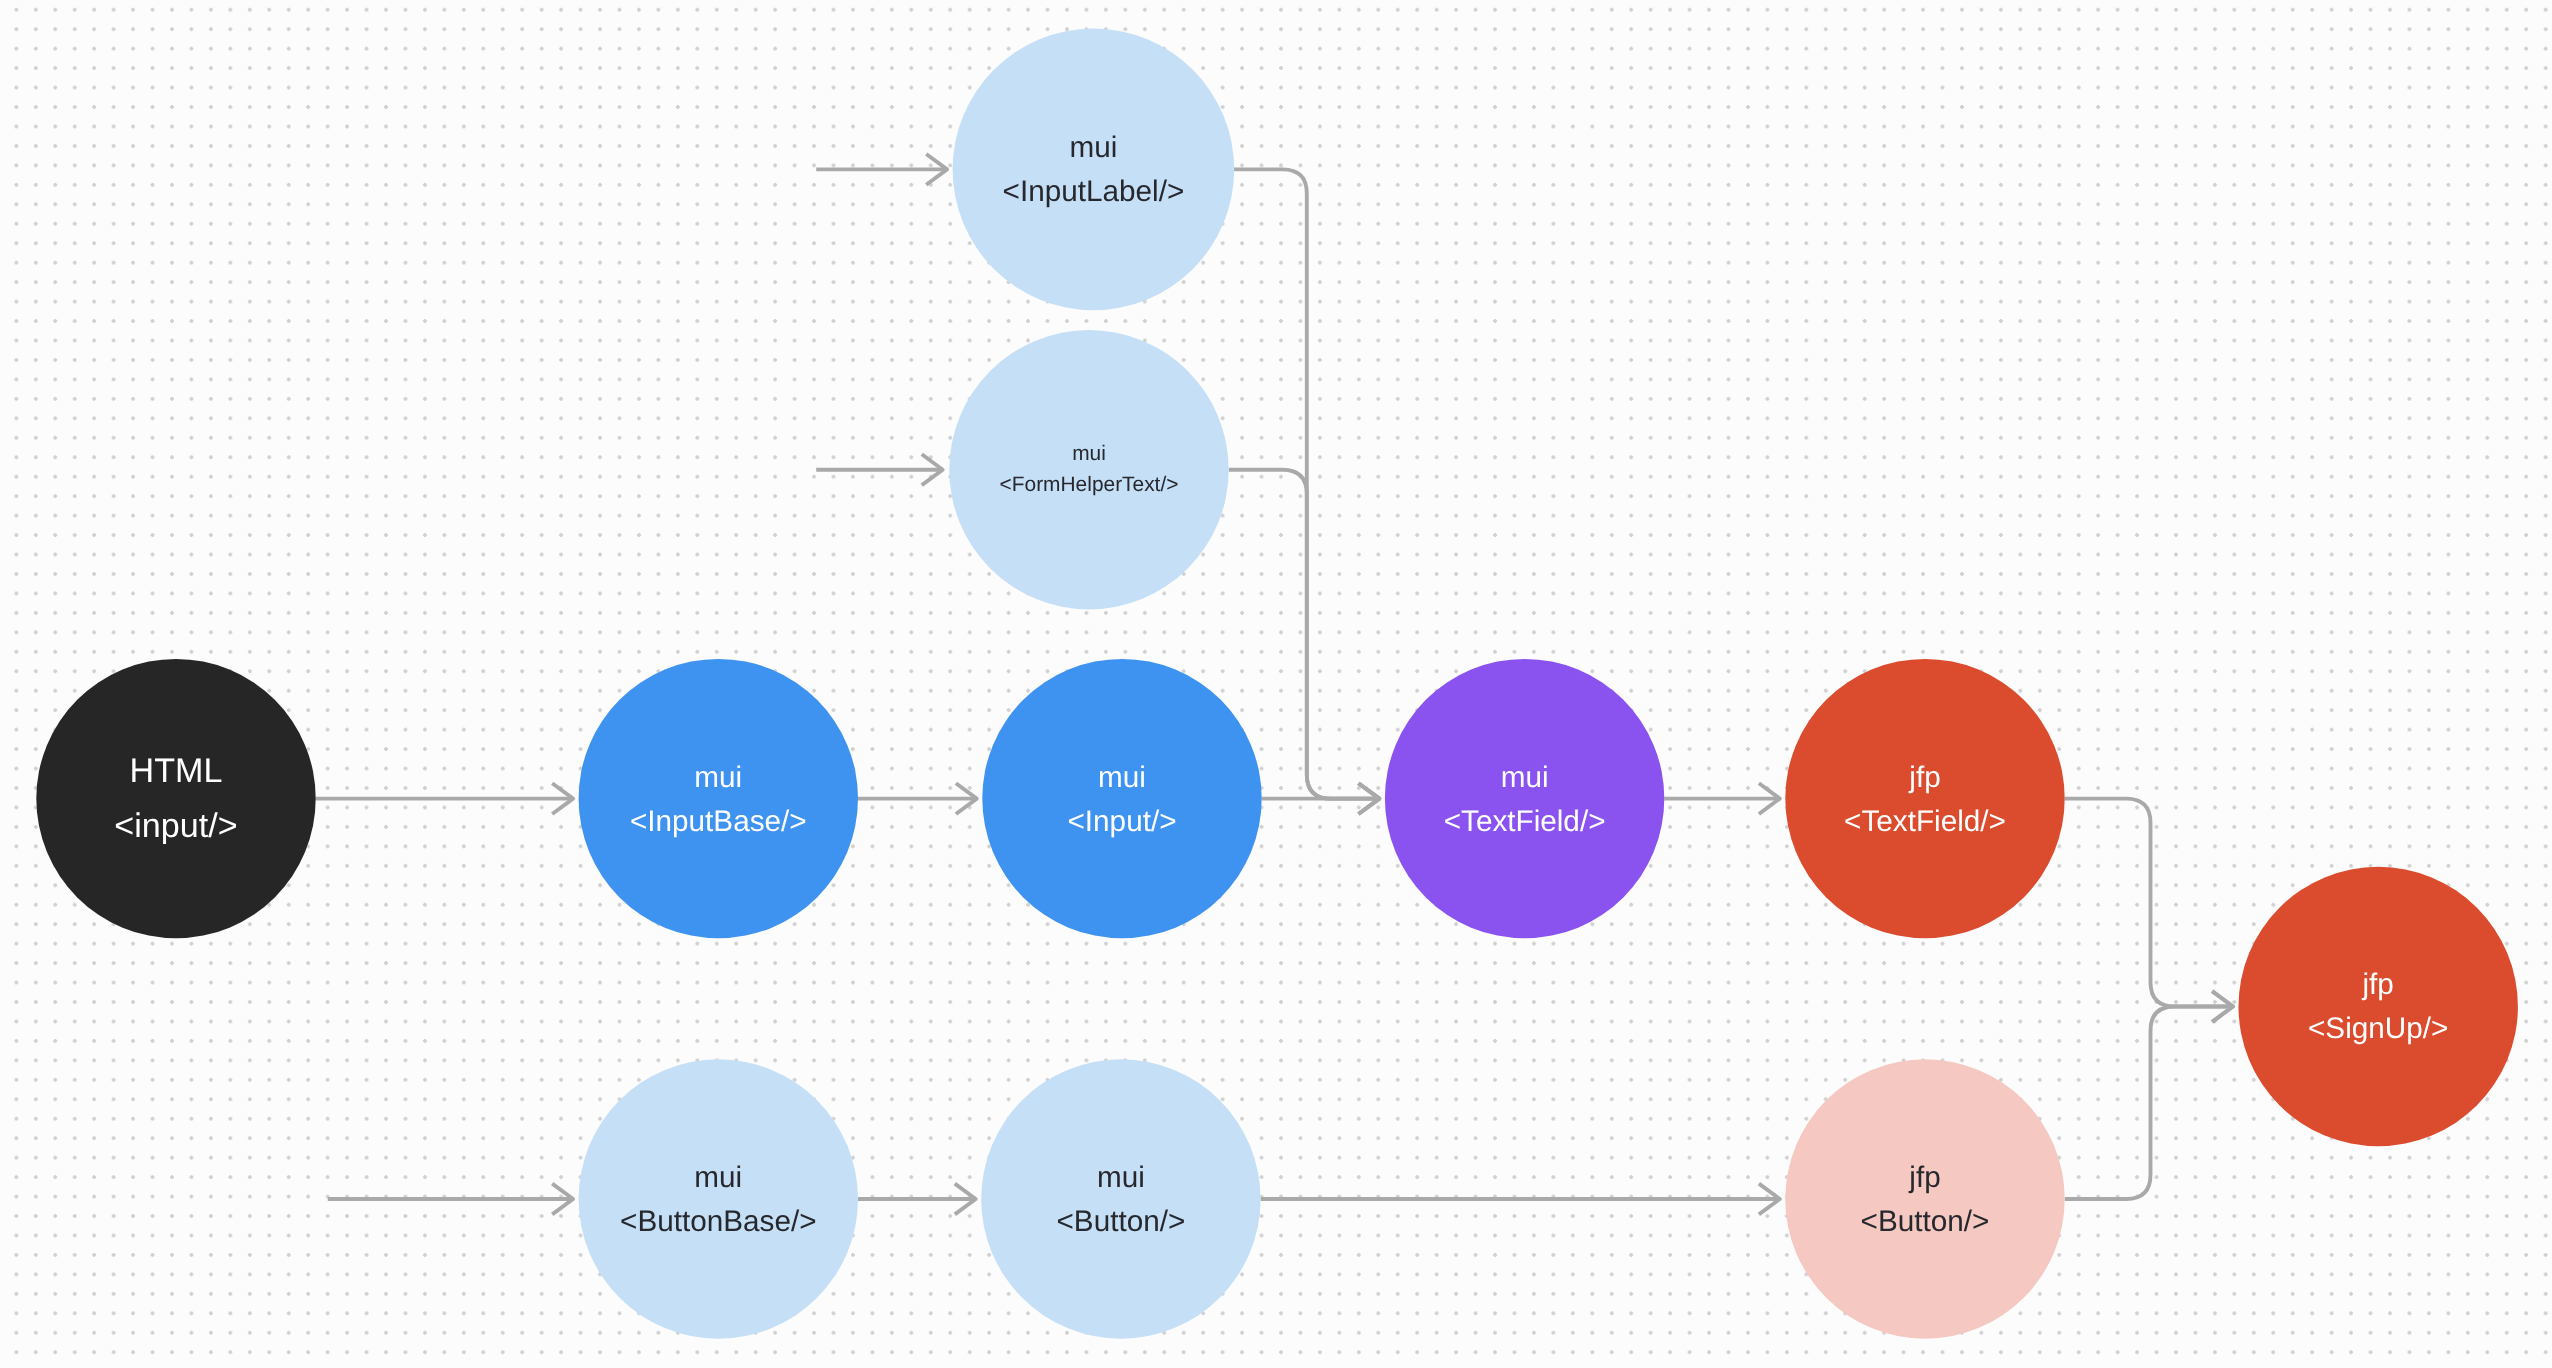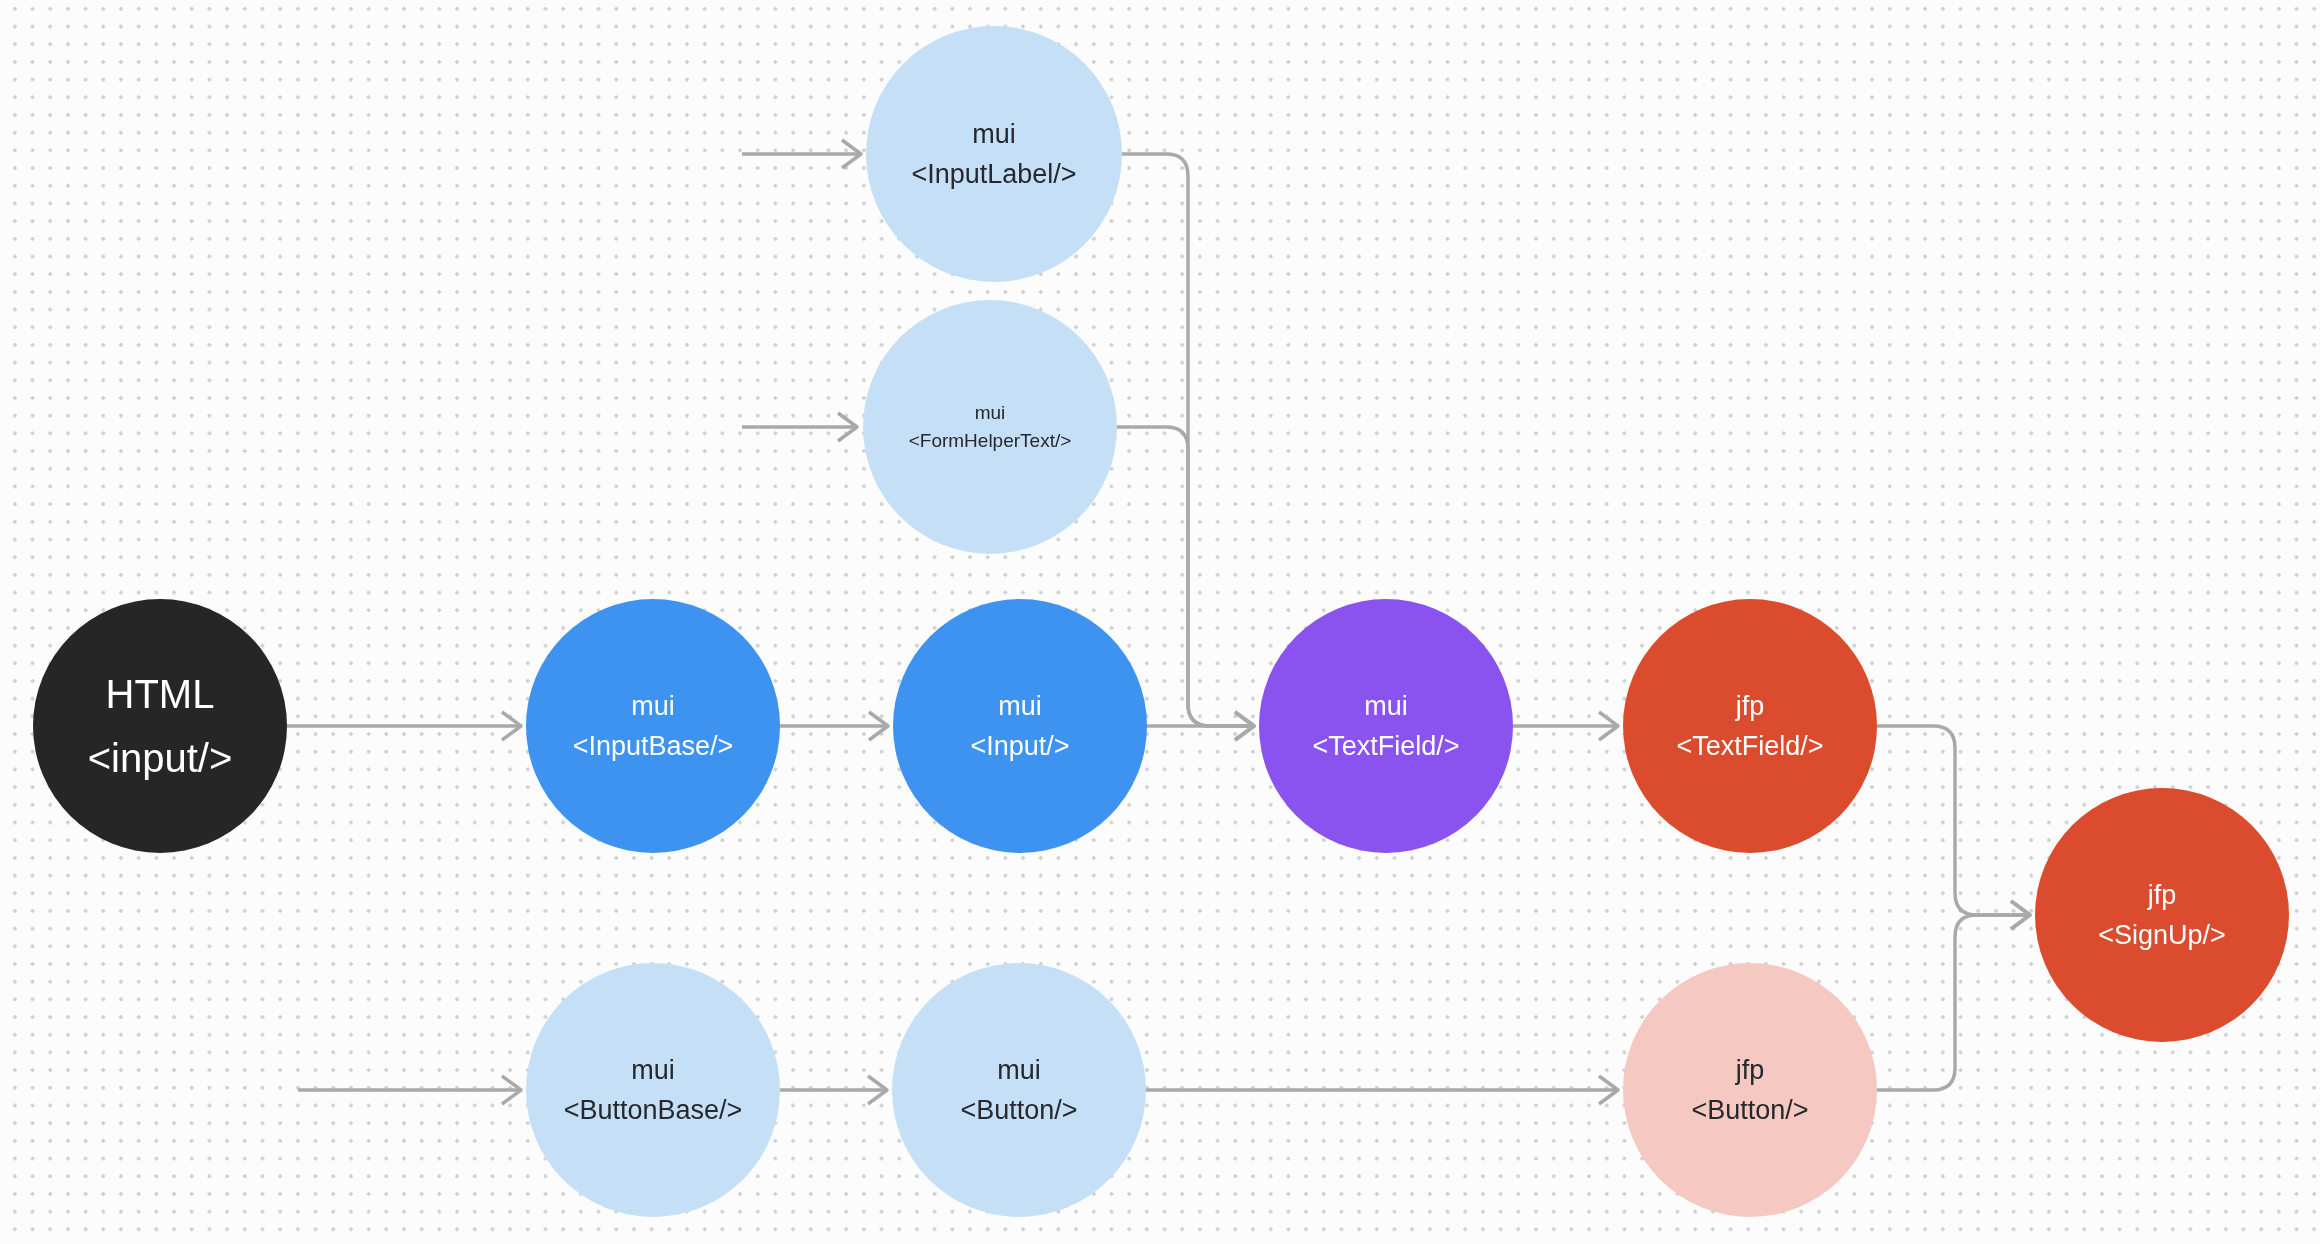--- a/index.html
+++ b/index.html
@@ -52,21 +52,21 @@
       <path d="M 1877 726 H 1933 Q 1955 726 1955 748 V 893 Q 1955 915 1977 915 H 2030"></path>
       <polyline points="2011,901 2030,915 2011,929"></polyline>
       <path d="M 780 1090 H 887"></path>
       <polyline points="868,1076 887,1090 868,1104"></polyline>
       <path d="M 1146 1090 H 1618"></path>
       <polyline points="1599,1076 1618,1090 1599,1104"></polyline>
       <path d="M 1877 1090 H 1933 Q 1955 1090 1955 1068 V 937 Q 1955 915 1977 915 H 2030"></path>
       <polyline points="2011,901 2030,915 2011,929"></polyline>
     </svg>
   <div id="nodes">
-      <div class="node" style="left: 160px; top: 726px; width: 254px; height: 254px; background: rgb(38, 38, 38); color: rgb(255, 255, 255); font-size: 40px; line-height: 1.6;">
+      <div class="node" style="left: 160px; top: 726px; width: 254px; height: 254px; background: rgb(38, 38, 38); color: rgb(255, 255, 255); font-size: 31px; line-height: 1.6;">
         <span>HTML</span>
         <span>&lt;input/&gt;</span>
       </div>
       <div class="node" style="left: 994px; top: 154px; width: 256px; height: 256px; background: rgb(197, 223, 247); color: rgb(38, 40, 46); font-size: 27px; line-height: 1.5;">
         <span>mui</span>
         <span>&lt;InputLabel/&gt;</span>
       </div>
       <div class="node" style="left: 990px; top: 427px; width: 254px; height: 254px; background: rgb(197, 223, 247); color: rgb(38, 40, 46); font-size: 19px; line-height: 1.5;">
         <span>mui</span>
         <span>&lt;FormHelperText/&gt;</span>

